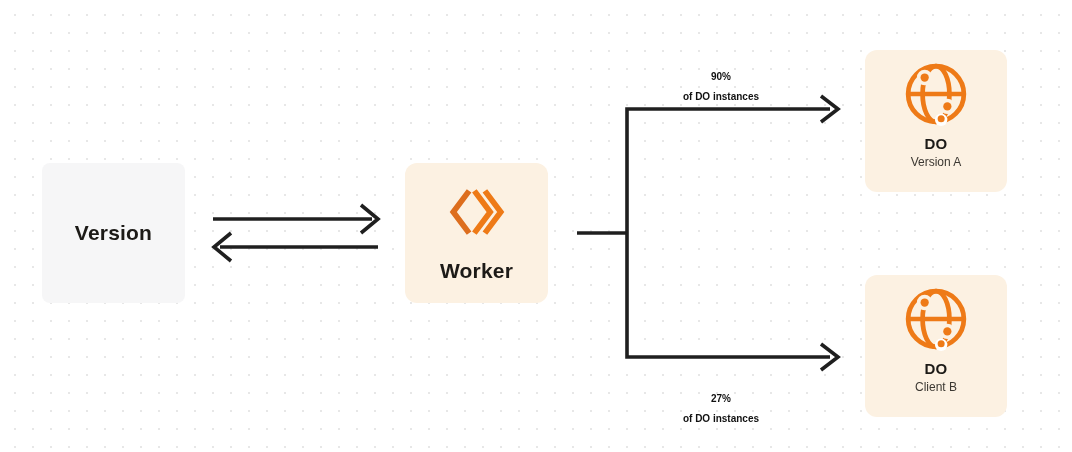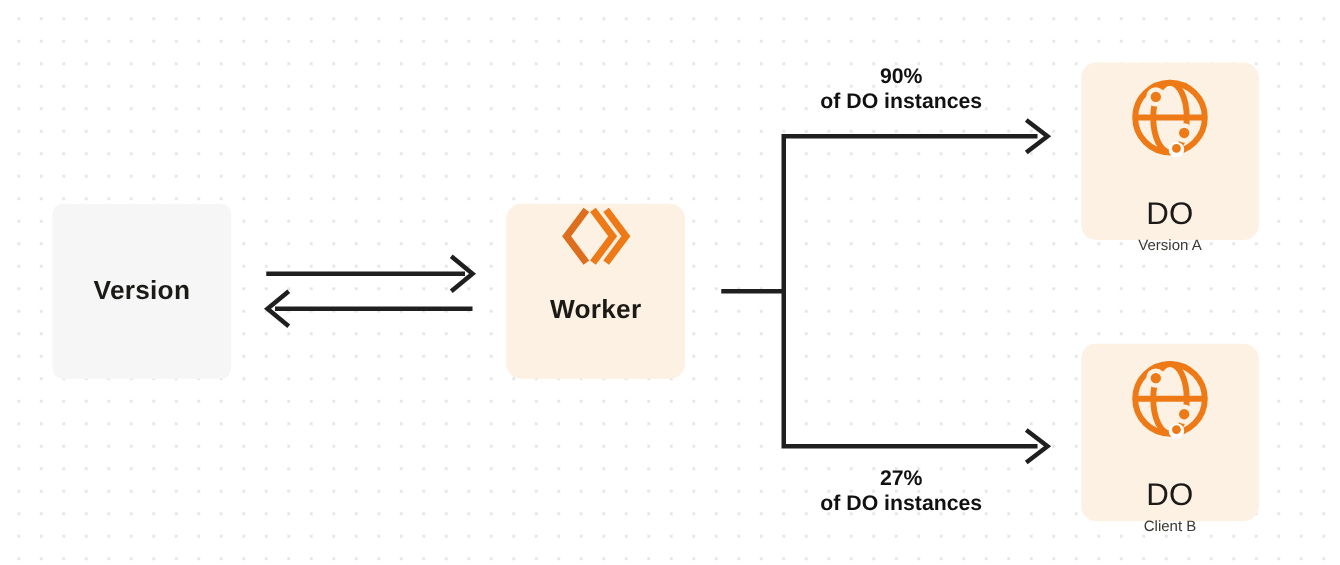--- a/index.html
+++ b/index.html
@@ -33,44 +33,44 @@
     position:absolute;
     display:flex;flex-direction:column;align-items:center;justify-content:center;
   }
   .node-client{
     left:42px;top:163px;width:143px;height:140px;
     background:var(--node-gray);border-radius:8px;
   }
   .node-worker{
     left:405px;top:163px;width:143px;height:140px;
     background:var(--cream);border-radius:12px;
-    justify-content:flex-start;
+    justify-content:flex-start;padding-top:23px;
   }
   .node-do{
     width:142px;height:142px;
     background:var(--cream);border-radius:12px;
     justify-content:flex-start;padding-top:11px;
   }
   .node-do-a{left:865px;top:50px;}
   .node-do-b{left:865px;top:275px;}
   .node-label{
     font-size:21px;font-weight:bold;color:var(--text);letter-spacing:.2px;
   }
   .node-worker .node-label{margin-top:21px;}
   .do-title{
-    font-size:25px;font-weight:normal;color:var(--text);margin-top:30px;letter-spacing:.3px;
+    font-size:15px;font-weight:bold;color:var(--text);margin-top:8px;letter-spacing:.3px;
   }
   .do-subtitle{
     font-size:12px;font-weight:normal;color:var(--text-muted);margin-top:3px;
   }
   .icon{display:block;line-height:0;}
   .edge-label{
     position:absolute;left:721px;transform:translateX(-50%);
-    text-align:center;font-size:17px;font-weight:600;color:#111;
-    line-height:20px;white-space:nowrap;
+    text-align:center;font-size:10px;font-weight:600;color:#111;
+    line-height:20px;white-space:nowrap;margin-top:16px;
   }
   .edge-label-top{top:51px;}
   .edge-label-bottom{top:373px;}
 </style>
 </head>
 <body>
 
 <div class="canvas">
 
   <svg class="edge-layer" viewBox="0 0 1072 452" fill="none" stroke="#1F1F1F" stroke-width="3.6" stroke-linecap="butt" stroke-linejoin="miter">

